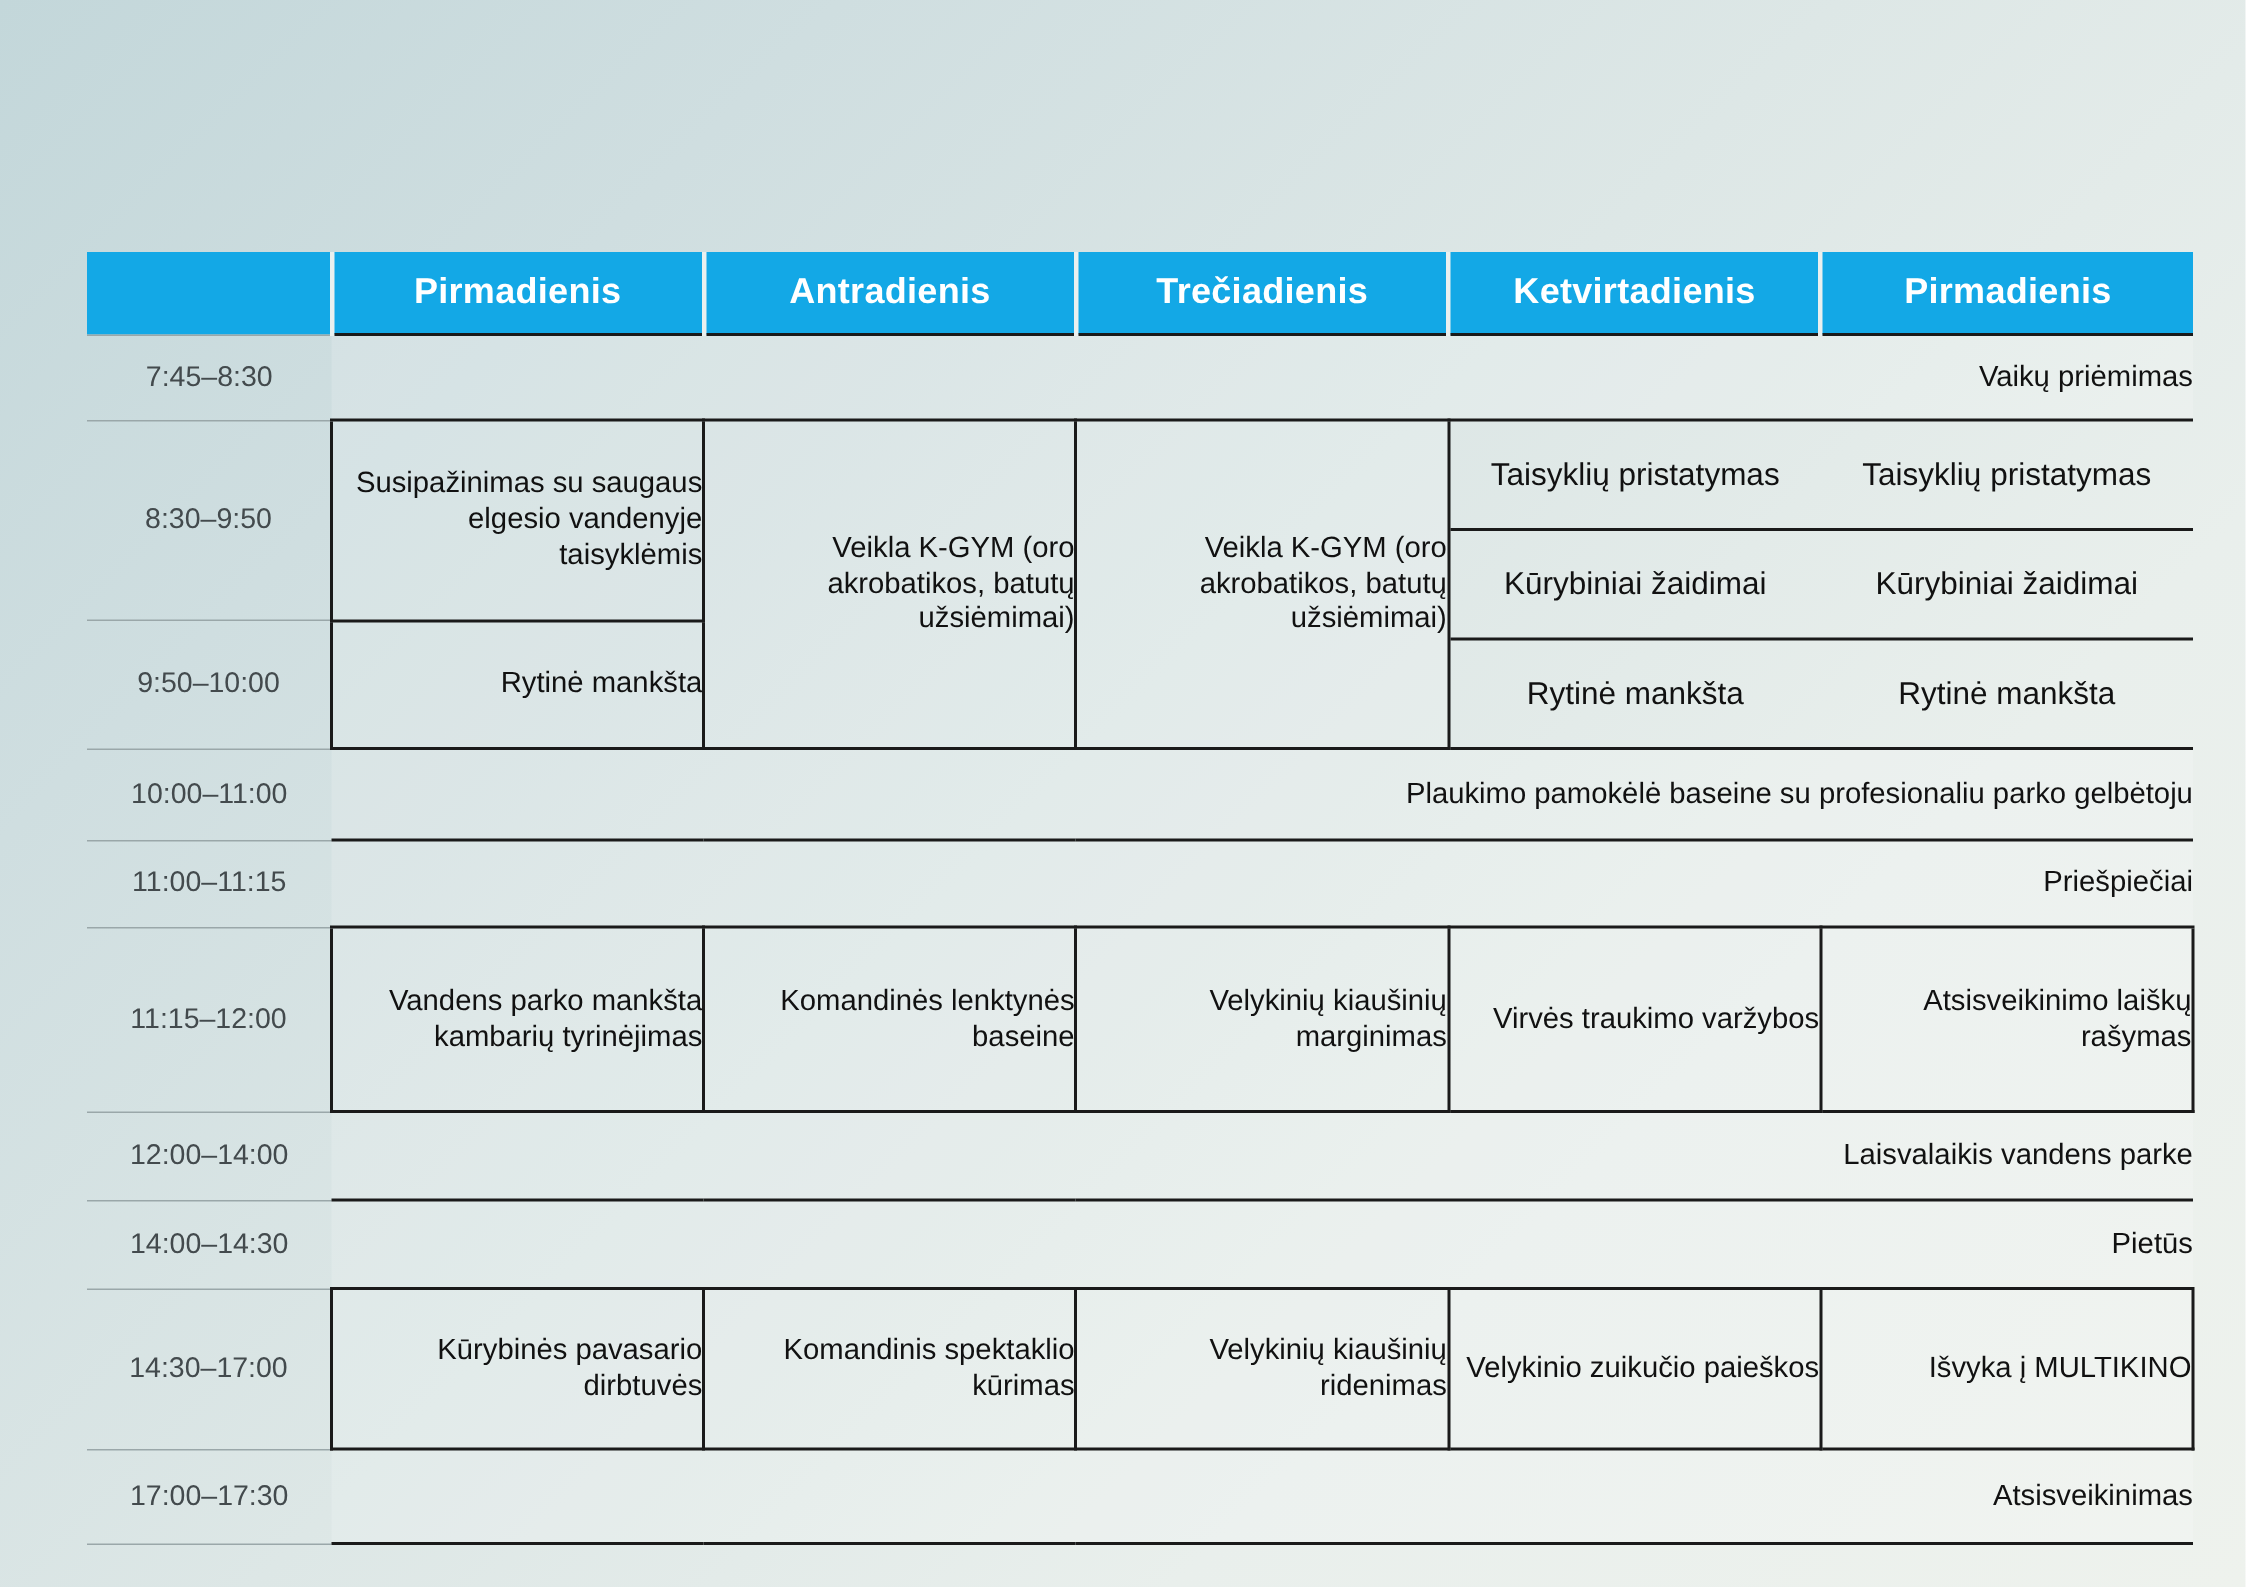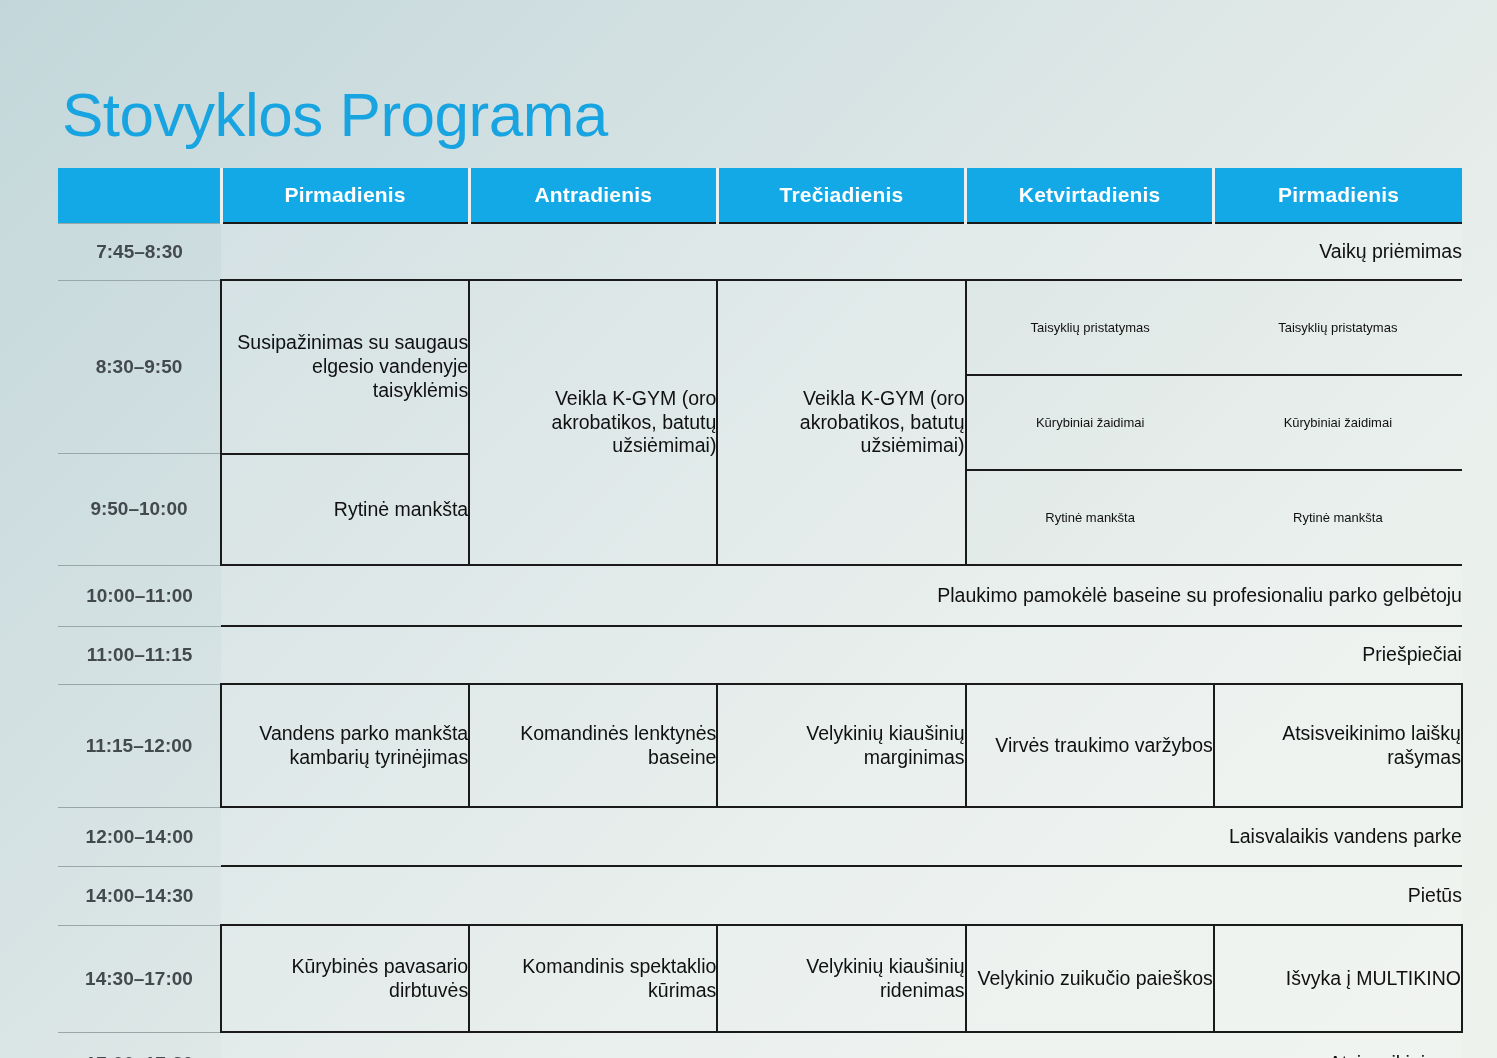--- a/index.html
+++ b/index.html
@@ -51,34 +51,34 @@
   }
 
   
   .hd-blank {
     background: #13a8e6;
     border: none;
   }
   .hd-day {
     background: #13a8e6;
     color: #ffffff;
-    font-size: 21px;
+    font-size: 24px;
     font-weight: bold;
     text-align: center;
     height: 54px;
     border-left: 3px solid #eaf0ef;
     border-right: 3px solid #eaf0ef;
     letter-spacing: 0.2px;
   }
   .hd-day.last { border-right: none; }
 
   
   .time-cell {
     font-size: 19px;
-    font-weight: bold;
+    font-weight: normal;
     color: #3f4murky;
     color: #434a4d;
     text-align: center;
     border-top: 1px solid #9aa7a9;
     border-bottom: 1px solid #9aa7a9;
     background: transparent;
     white-space: nowrap;
   }
 
   
@@ -98,38 +98,37 @@
 
   .nested {
     width: 100%;
     height: 100%;
     border-collapse: collapse;
     table-layout: fixed;
   }
   .nested td {
     border: 2px solid #1a1a1a;
     text-align: center;
-    font-size: 13px;
+    font-size: 21px;
     color: #111111;
     line-height: 1.22;
-    padding: 18px 8px;
+    padding: 7px 8px;
   }
   .nested td.nb-top    { border-top: none; }
   .nested td.nb-bottom { border-bottom: none; }
   .nested td.nb-left   { border-left: none; }
   .nested td.nb-right  { border-right: none; }
 
   .pad-cell { padding: 0; border: none; }
 </style>
 </head>
 <body>
 
 <div class="page">
 
-  <div class="title">Stovyklos Programa</div>
 
   <table class="schedule">
     <colgroup>
       <col class="c-time">
       <col class="c-day">
         <col class="c-day">
         <col class="c-day">
         <col class="c-day">
         <col class="c-day">
     </colgroup>

